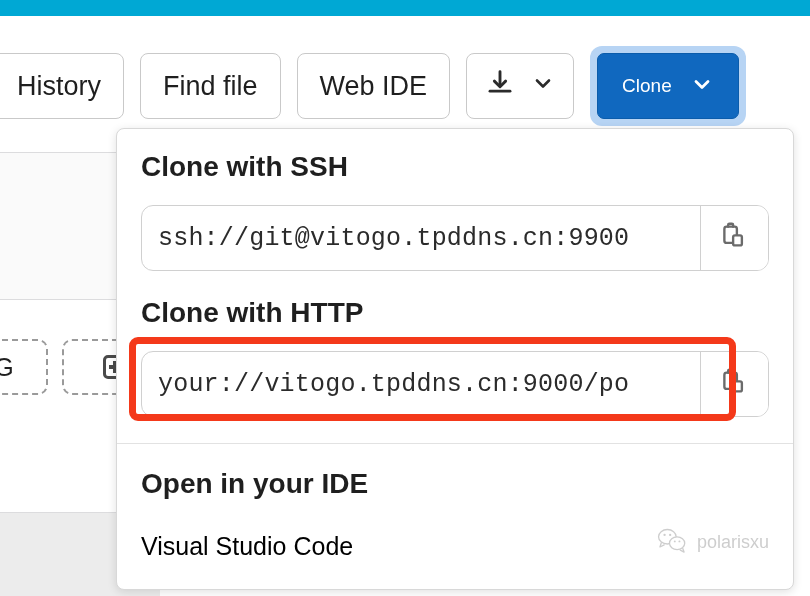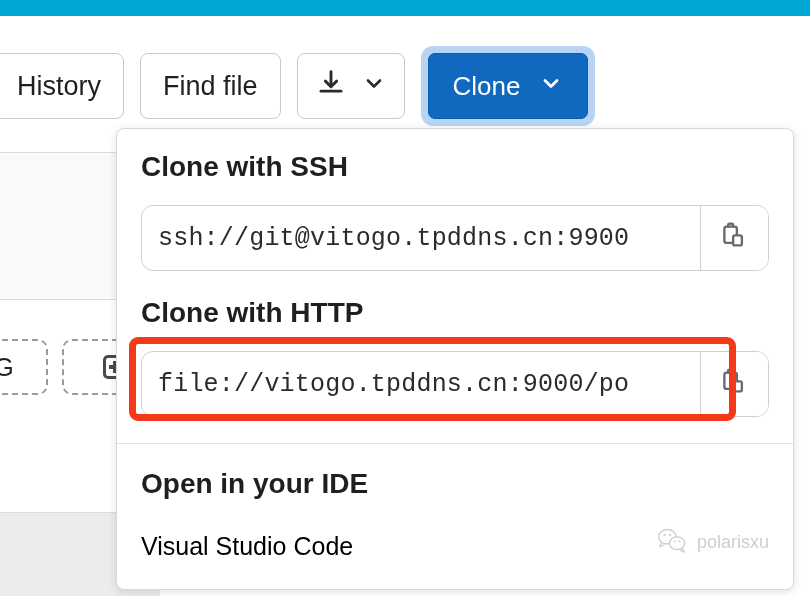--- a/index.html
+++ b/index.html
@@ -114,21 +114,21 @@
     padding: 7px;
     border-radius: 12px;
     background: #b7d4f4;
   }
   .clone-btn {
     height: 66px;
     background: #1068bf;
     border: 1px solid #0b5cab;
     border-radius: 7px;
     color: #ffffff;
-    font-size: 26px;
+    font-size: 19px;
     display: flex;
     align-items: center;
     justify-content: center;
     gap: 18px;
     padding: 0 24px;
     white-space: nowrap;
     font-family: "Liberation Sans", sans-serif;
   }
 
   
@@ -240,20 +240,23 @@
   <div class="toolbar">
 
     <div class="tb-btn history">
       <span>History</span>
     </div>
 
     <div class="tb-btn">
       <span>Find file</span>
     </div>
 
+    <div class="tb-btn">
+      <span>Web IDE</span>
+    </div>
 
     <div class="tb-btn icon-btn">
       <span class="dl-icon">
         <svg width="30" height="30" viewBox="0 0 24 24" fill="none" stroke="#2b2b2b" stroke-width="2.3" stroke-linecap="round" stroke-linejoin="round">
           <path d="M12 3v11"></path>
           <path d="M7.5 10.5 12 15l4.5-4.5"></path>
           <path d="M4 18.5h16"></path>
         </svg>
       </span>
       <span class="chev">
@@ -292,21 +295,21 @@
             </svg>
           </span>
         </div>
       </div>
     </div>
 
     <div class="dd-section" style="padding-top:26px;">
       <div class="dd-title">Clone with HTTP</div>
 
       <div class="input-group" style="margin-top:22px;">
-        <div class="input-field">file://vitogo.tpddns.cn:9000/po</div>
+        <div class="input-field">your://vitogo.tpddns.cn:9000/po</div>
         <div class="copy-btn">
           <span>
             <svg width="30" height="30" viewBox="0 0 24 24" fill="none" stroke="#6b6b6b" stroke-width="1.9" stroke-linecap="round" stroke-linejoin="round">
               <rect x="3.5" y="4.5" width="10" height="13" rx="1.8"></rect>
               <path d="M6.5 4.5V3.2a1 1 0 0 1 1-1h2a1 1 0 0 1 1 1V4.5"></path>
               <rect x="10.5" y="11.5" width="7" height="8" rx="1.4" fill="#ffffff"></rect>
             </svg>
           </span>
         </div>
       </div>

